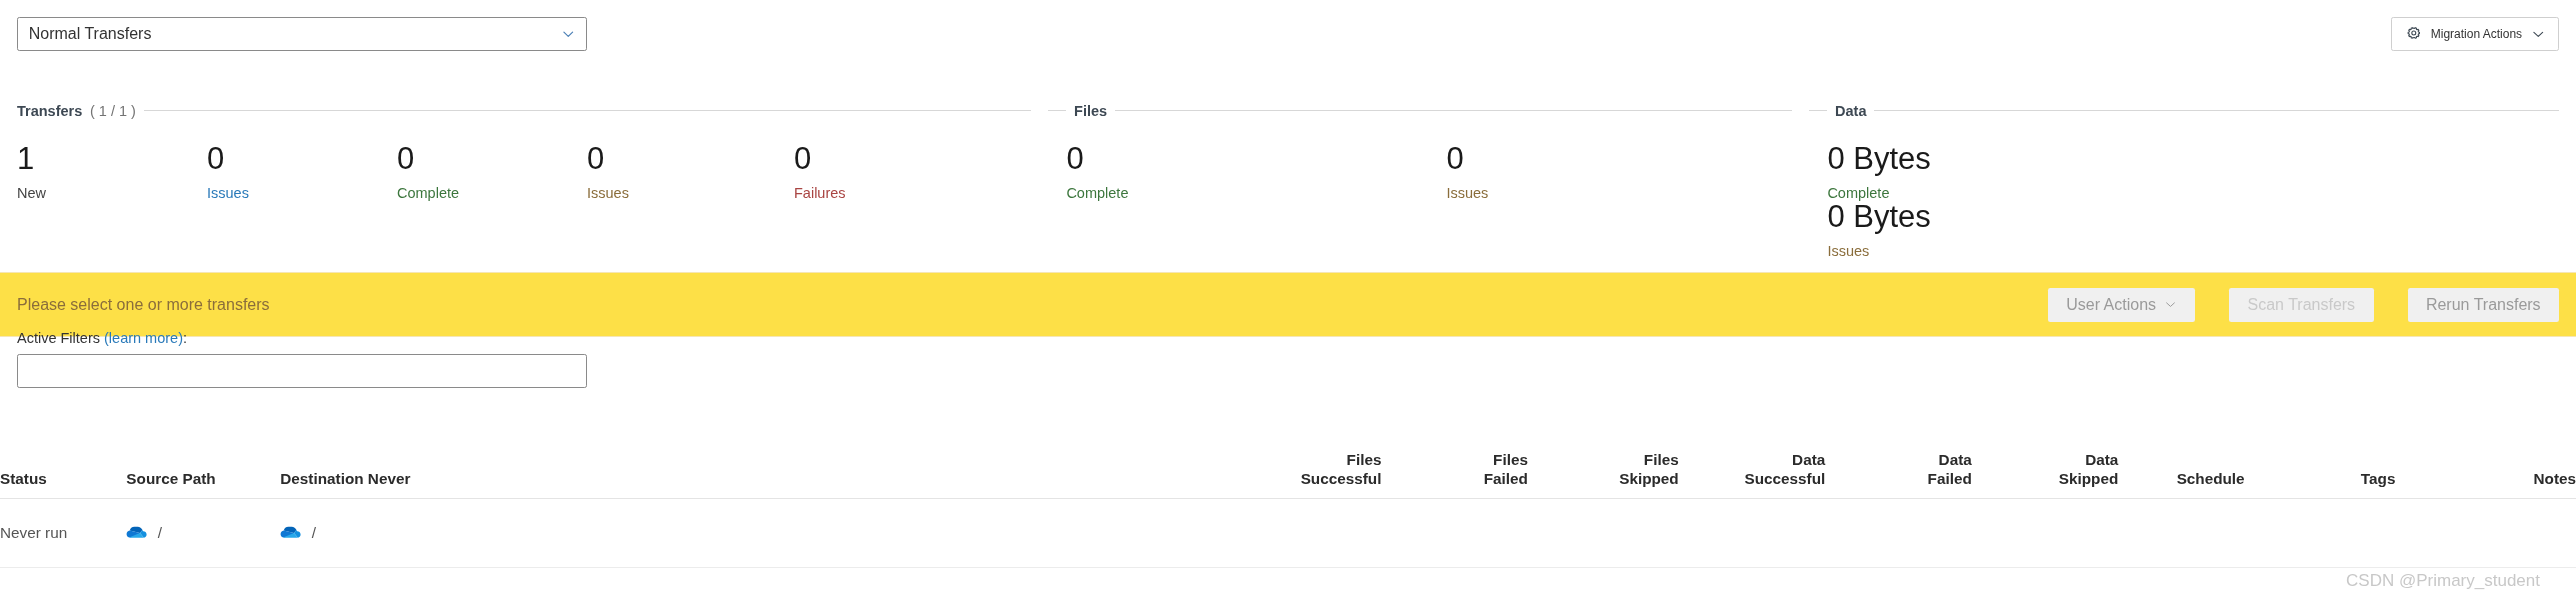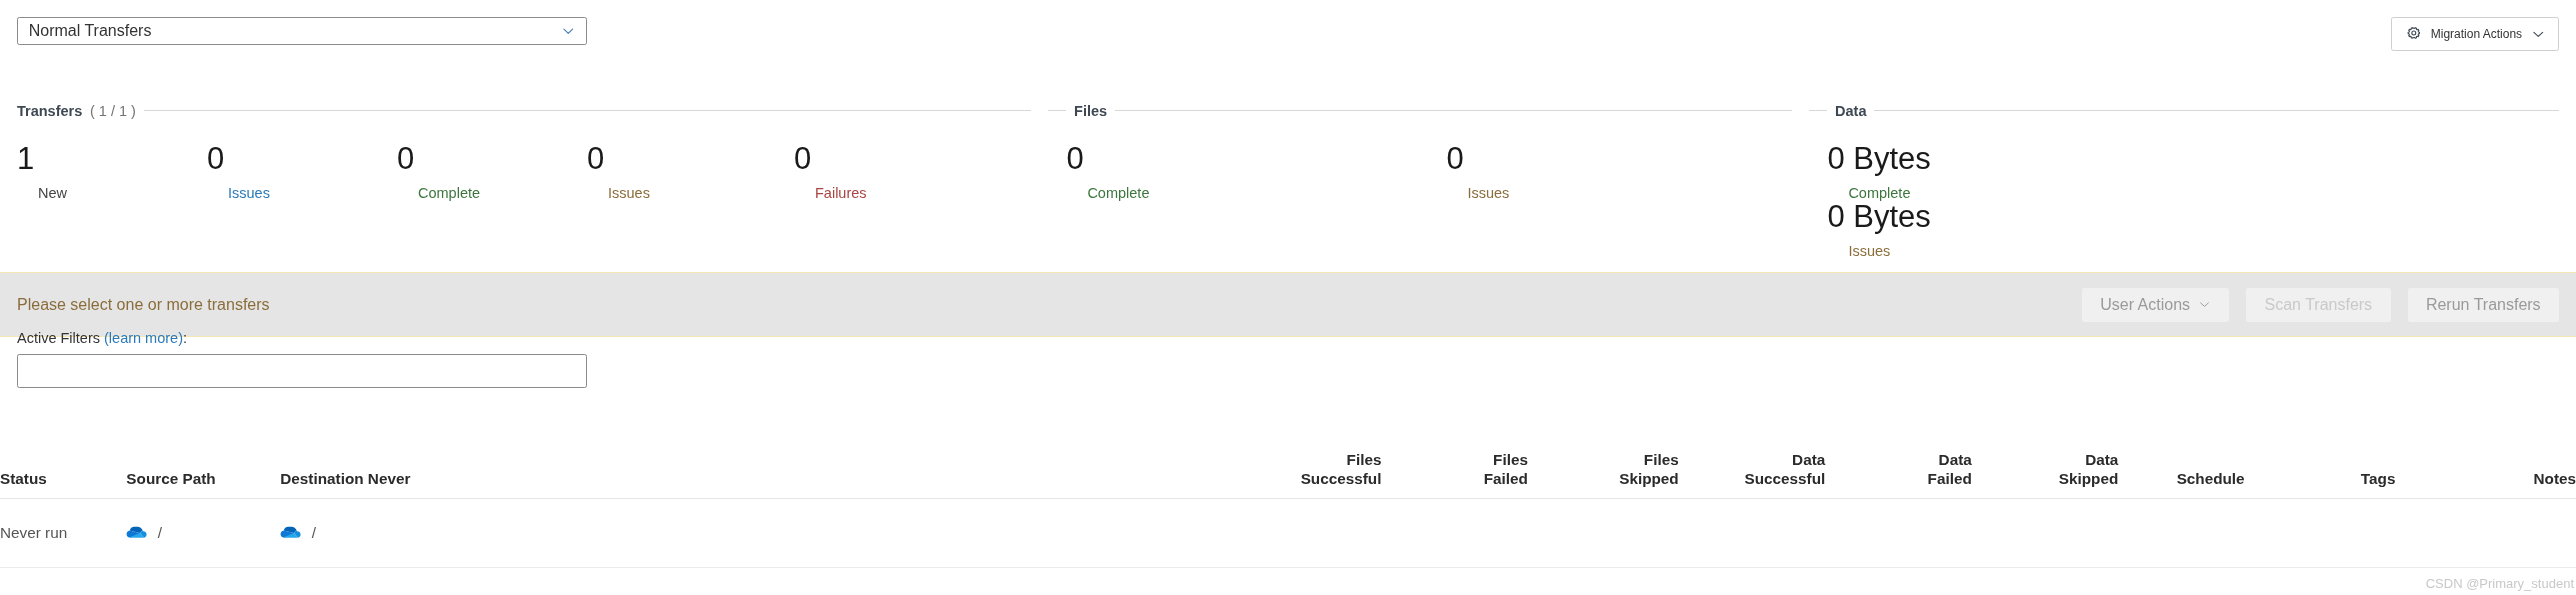--- a/index.html
+++ b/index.html
@@ -18,21 +18,21 @@
 
   
   .topbar {
     position: relative;
     height: 47px;
     padding: 12.2px 17px 0 17px;
   }
   .select-box {
     position: absolute;
     left: 17px; top: 17px;
-    width: 570px; height: 28px;
+    width: 570px; height: 34px;
     border: 0.8px solid #8a8a8a;
     border-radius: 2.3px;
     background: #ffffff;
     display: flex;
     align-items: center;
     padding: 0 10.7px;
     cursor: pointer;
   }
   .select-value {
     font-size: 16px;
@@ -117,44 +117,43 @@
     font-size: 31px;
     line-height: 1.0;
     color: #1a1a1a;
     font-weight: 400;
     white-space: nowrap;
   }
   .cell .cap {
     margin-top: 10.7px;
     font-size: 14.5px;
     white-space: nowrap;
-    margin-left: 21px;
   }
 
   
   .alert {
     position: absolute;
     left: 0; top: 272px;
     width: 2576px;
     height: 65px;
-    background: #e5e5e5;
+    background: #fde047;
     border-top: 0.8px solid #f6e6b4;
     border-bottom: 0.8px solid #f6e6b4;
     display: flex;
     align-items: center;
     padding: 0 17px;
   }
   .alert-msg {
     font-size: 16px;
     color: #8a6d3b;
     flex: 1 1 auto;
   }
   .alert-actions {
     display: flex;
-    gap: 17px;
+    gap: 34px;
     flex: 0 0 auto;
     justify-content: center;
   }
   .ghost-btn {
     height: 34px;
     min-width: 0;
     padding: 0 18.4px;
     border: none;
     border-radius: 2.3px;
     background: #f0f0f0;
@@ -237,23 +236,23 @@
     display: flex;
     align-items: center;
     gap: 10px;
   }
   .cloud { width: 21.4px; height: 21.4px; flex: 0 0 auto; }
   .cloud svg { display: block; }
   .pathtext { font-size: 15.3px; color: #555; }
 
   .watermark {
     position: absolute;
-    right: 2px;
+    right: 36px;
     bottom: 4.6px;
-    font-size: 13px;
+    font-size: 17px;
     color: #c8c8c8;
     white-space: nowrap;
     pointer-events: none;
   }
 </style>
 </head>
 <body>
 
 <div class="topbar">
 

